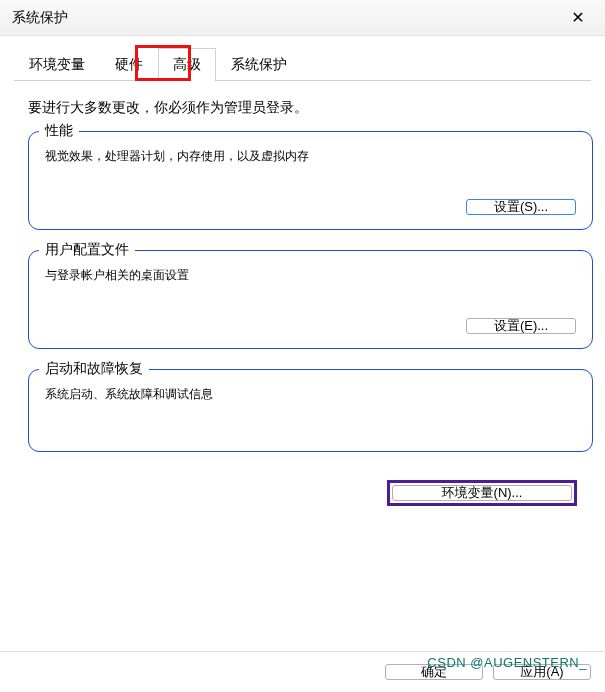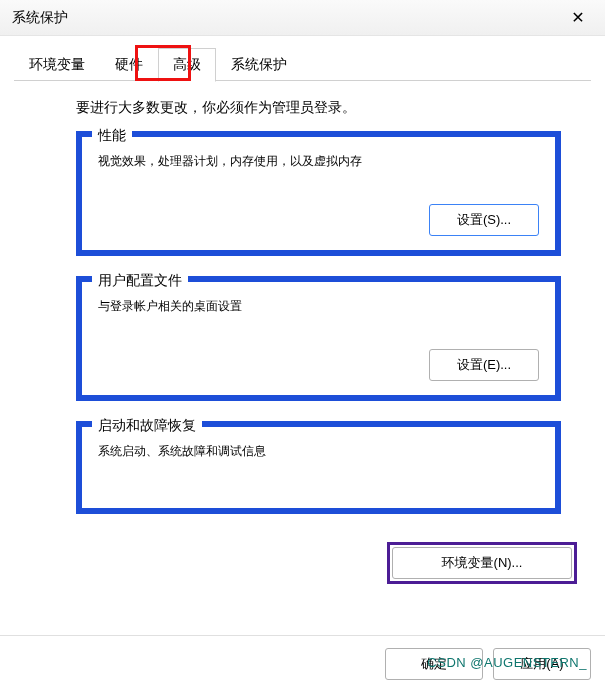--- a/index.html
+++ b/index.html
@@ -66,30 +66,29 @@
       position: absolute;
       top: 9px;
       left: 135px;
       width: 56px;
       height: 36px;
       border: 3px solid #e11;
       pointer-events: none;
       z-index: 5;
     }
     .content {
-      padding: 18px 44px 10px 28px;
-      margin-left: 48px;
+      padding: 18px 12px 10px 28px;
     }
     .intro-text {
       margin-bottom: 14px;
       font-size: 14px;
     }
     .fieldset {
-      border: 6px solid #1d4ed8;
-      border-radius: 0;
+      border: 1px solid #1d4ed8;
+      border-radius: 11px;
       padding: 16px 16px 14px 16px;
       margin-bottom: 20px;
       position: relative;
     }
     .fieldset-legend {
       position: absolute;
       top: -10px;
       left: 10px;
       background: #fff;
       padding: 0 6px;
@@ -98,21 +97,21 @@
     .fieldset-desc {
       font-size: 12px;
       margin-bottom: 34px;
     }
     .fieldset-actions {
       display: flex;
       justify-content: flex-end;
     }
     .btn {
       min-width: 110px;
-      height: 32px;
+      height: 16px;
       padding: 0 16px;
       background: #fff;
       border: 1px solid #b0b0b0;
       border-radius: 3px;
       font-size: 13px;
       cursor: pointer;
       display: flex;
       align-items: center;
       justify-content: center;
       font-family: inherit;

